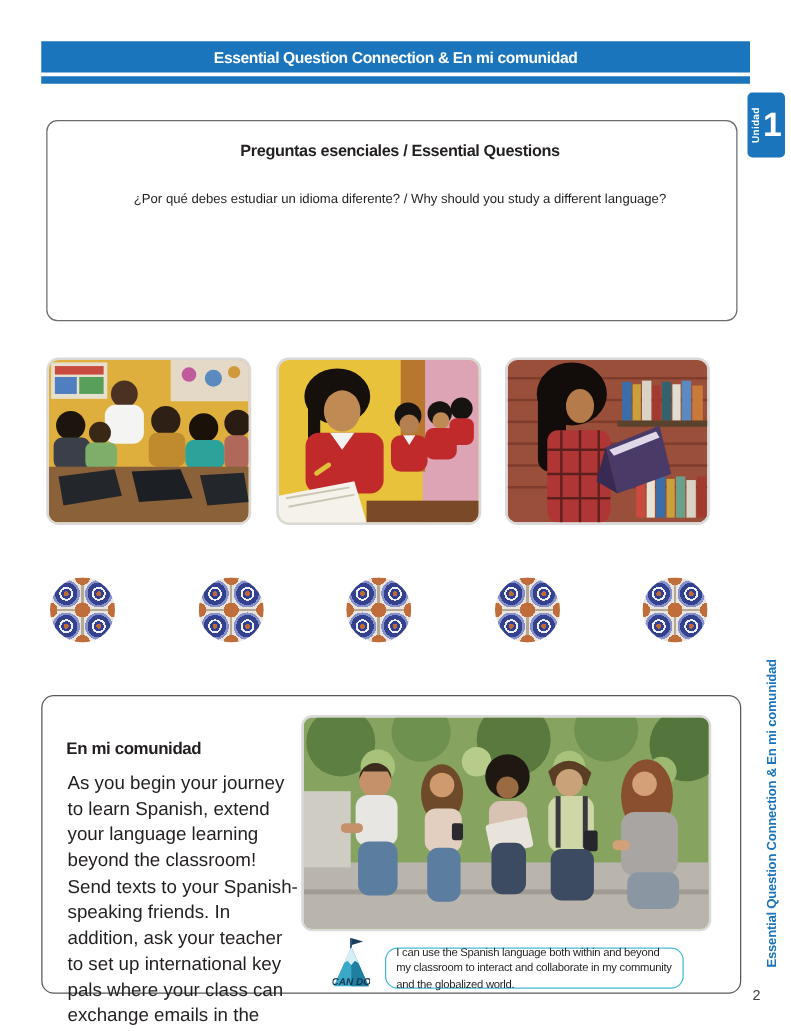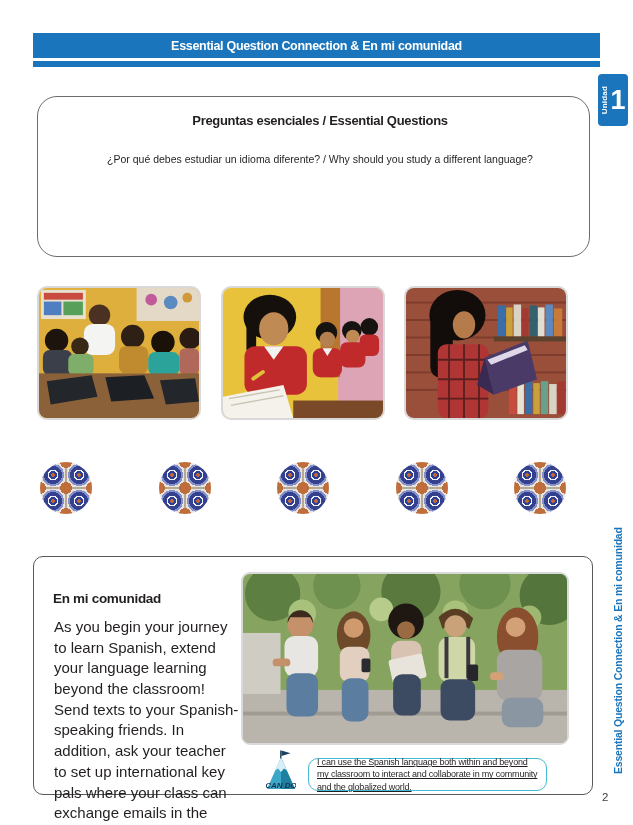--- a/index.html
+++ b/index.html
@@ -32,21 +32,21 @@
     color: #fff;
   }
   .unit-label {
     writing-mode: vertical-rl; transform: rotate(180deg);
     font-size: 8px; font-weight: bold; letter-spacing: 0.2px;
   }
   .unit-number { font-size: 27px; font-weight: bold; line-height: 1; }
   
   .eq-box {
     position: absolute; left: 37px; top: 96px; width: 553px; height: 161px;
-    border: 1.5px solid #6b6c6e; border-radius: 20px;
+    border: 1.5px solid #6b6c6e; border-radius: 9px;
     padding: 16px 23px 0 36px; text-align: center;
   }
   .eq-box h2 { font-size: 13px; letter-spacing: -0.3px; margin-bottom: 13px; }
   .eq-box p.q { font-size: 10.5px; line-height: 1.5; margin: 24px 0; }
   
   .photo-row {
     position: absolute; left: 37px; top: 286px; width: 531px; height: 134px;
     display: flex; justify-content: space-between;
   }
   .photo {
@@ -91,21 +91,21 @@
   .community-photo {
     position: absolute; left: 207px; top: 15px; width: 328px; height: 173px;
     border: 2px solid #d9d9d9; border-radius: 9px; overflow: hidden; background: #cfd8c0;
   }
   .cando-icon { position: absolute; left: 232px; top: 192px; width: 30px; height: 42px; }
   .cando-pill {
     position: absolute; left: 274px; top: 201px; width: 239px; height: 33px;
     border: 1.5px solid #45bcd2; border-radius: 10px;
     display: flex; align-items: center; padding: 2px 8px;
   }
-  .cando-pill p { font-size: 9px; line-height: 1.35; letter-spacing: -0.2px; text-decoration: underline; }
+  .cando-pill p { font-size: 9px; line-height: 1.35; letter-spacing: -0.2px; }
   
   .vtext {
     position: absolute; top: 512px; right: 9px; height: 262px;
     writing-mode: vertical-rl; transform: rotate(180deg);
     color: #1b75bc; font-weight: bold; font-size: 10.5px; letter-spacing: -0.2px;
     display: flex; align-items: center;
   }
   .page-number {
     position: absolute; left: 602px; top: 791px;
     font-size: 11.5px; color: #414042;

